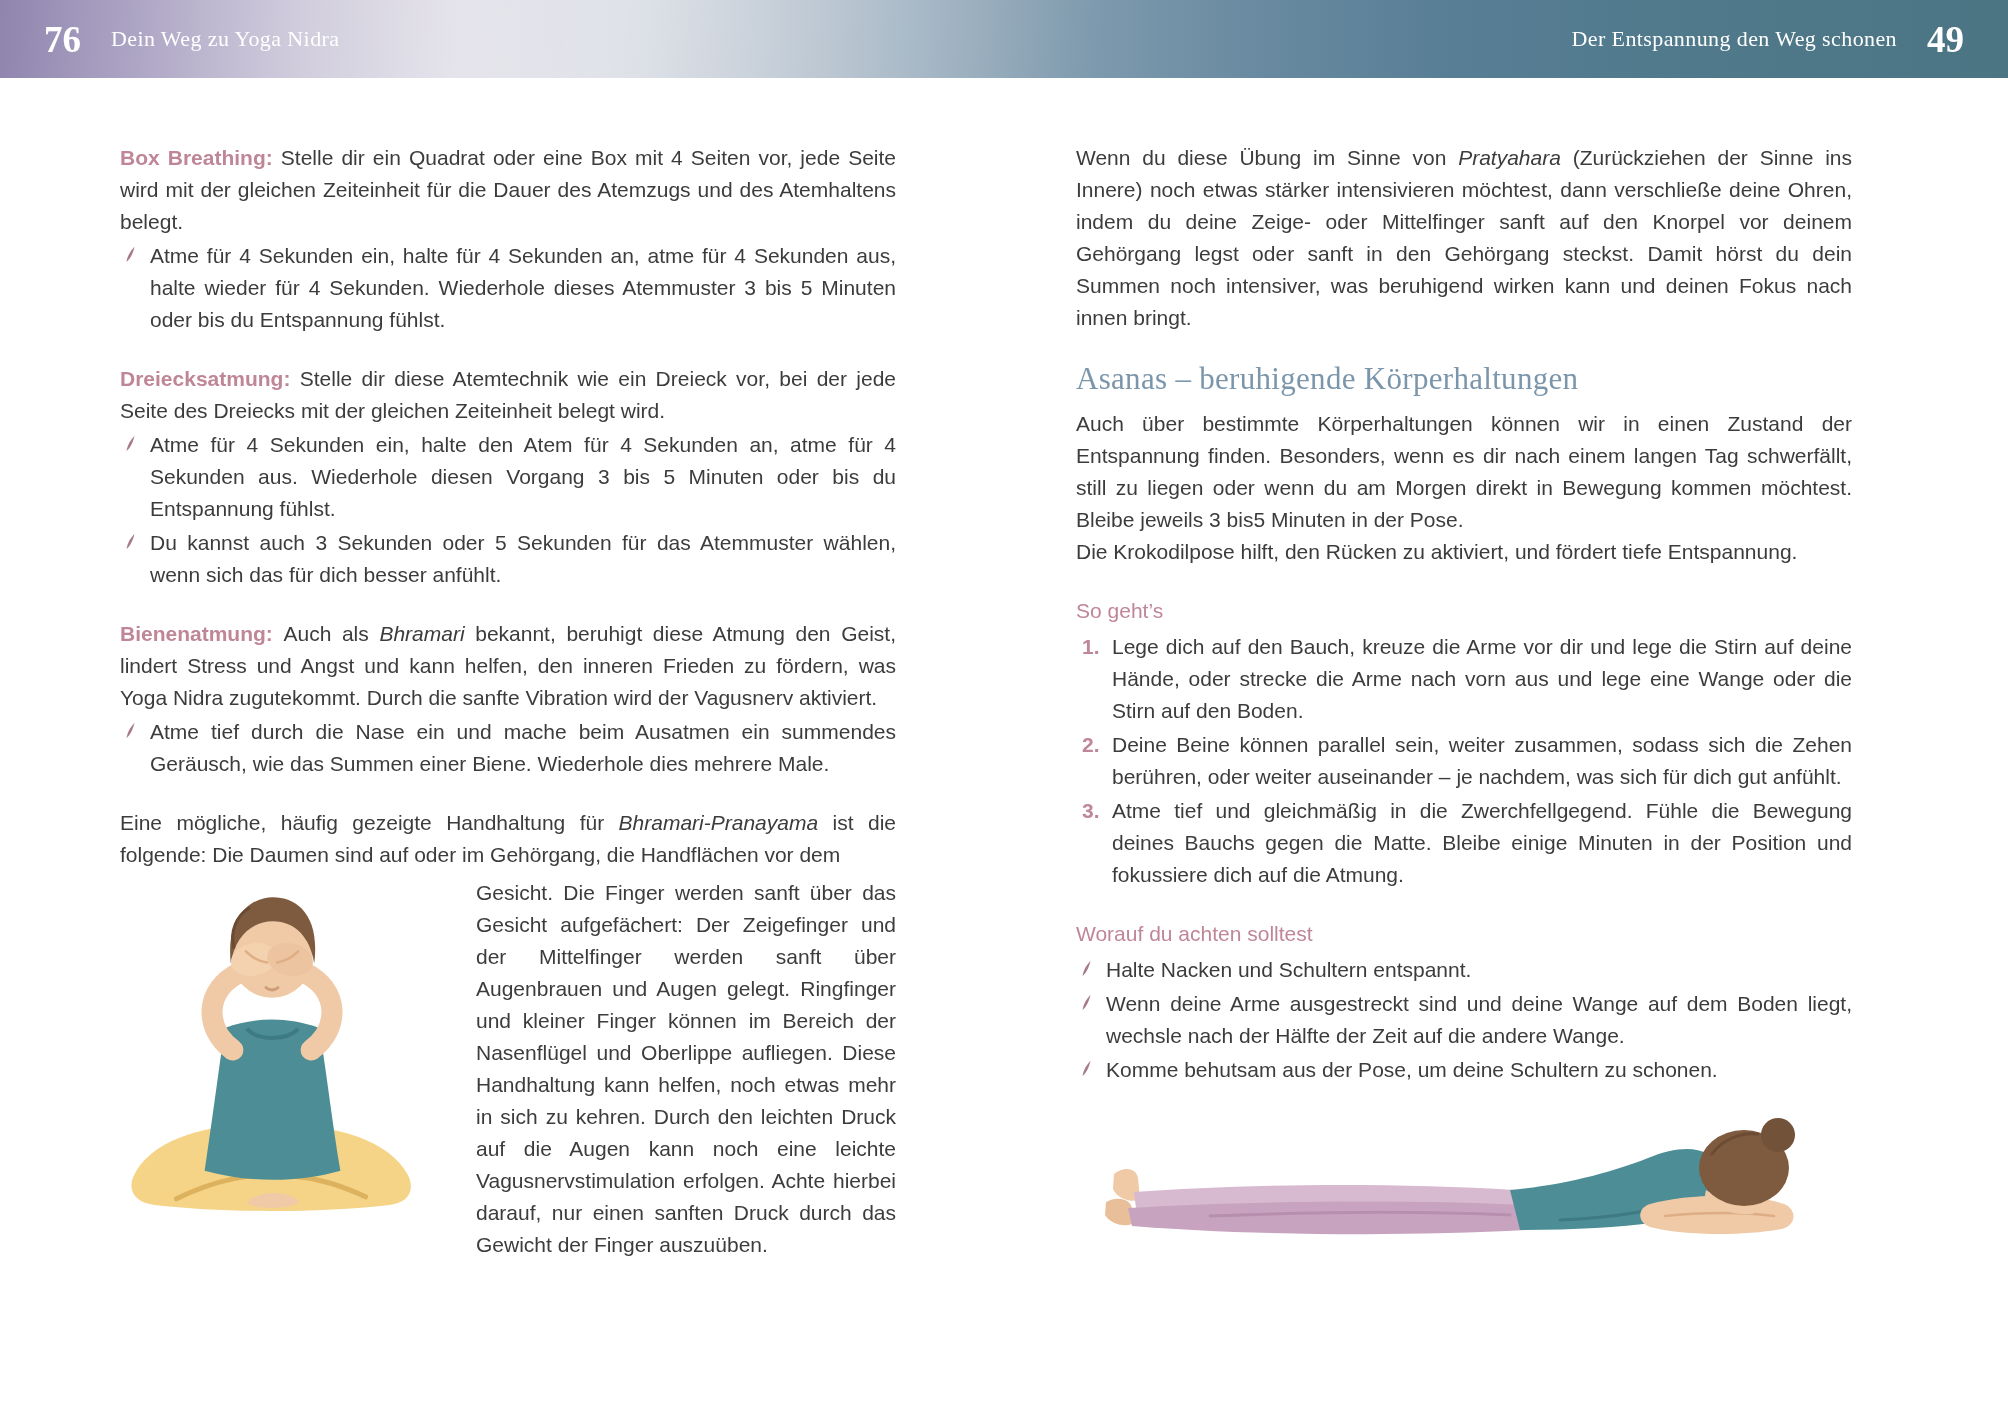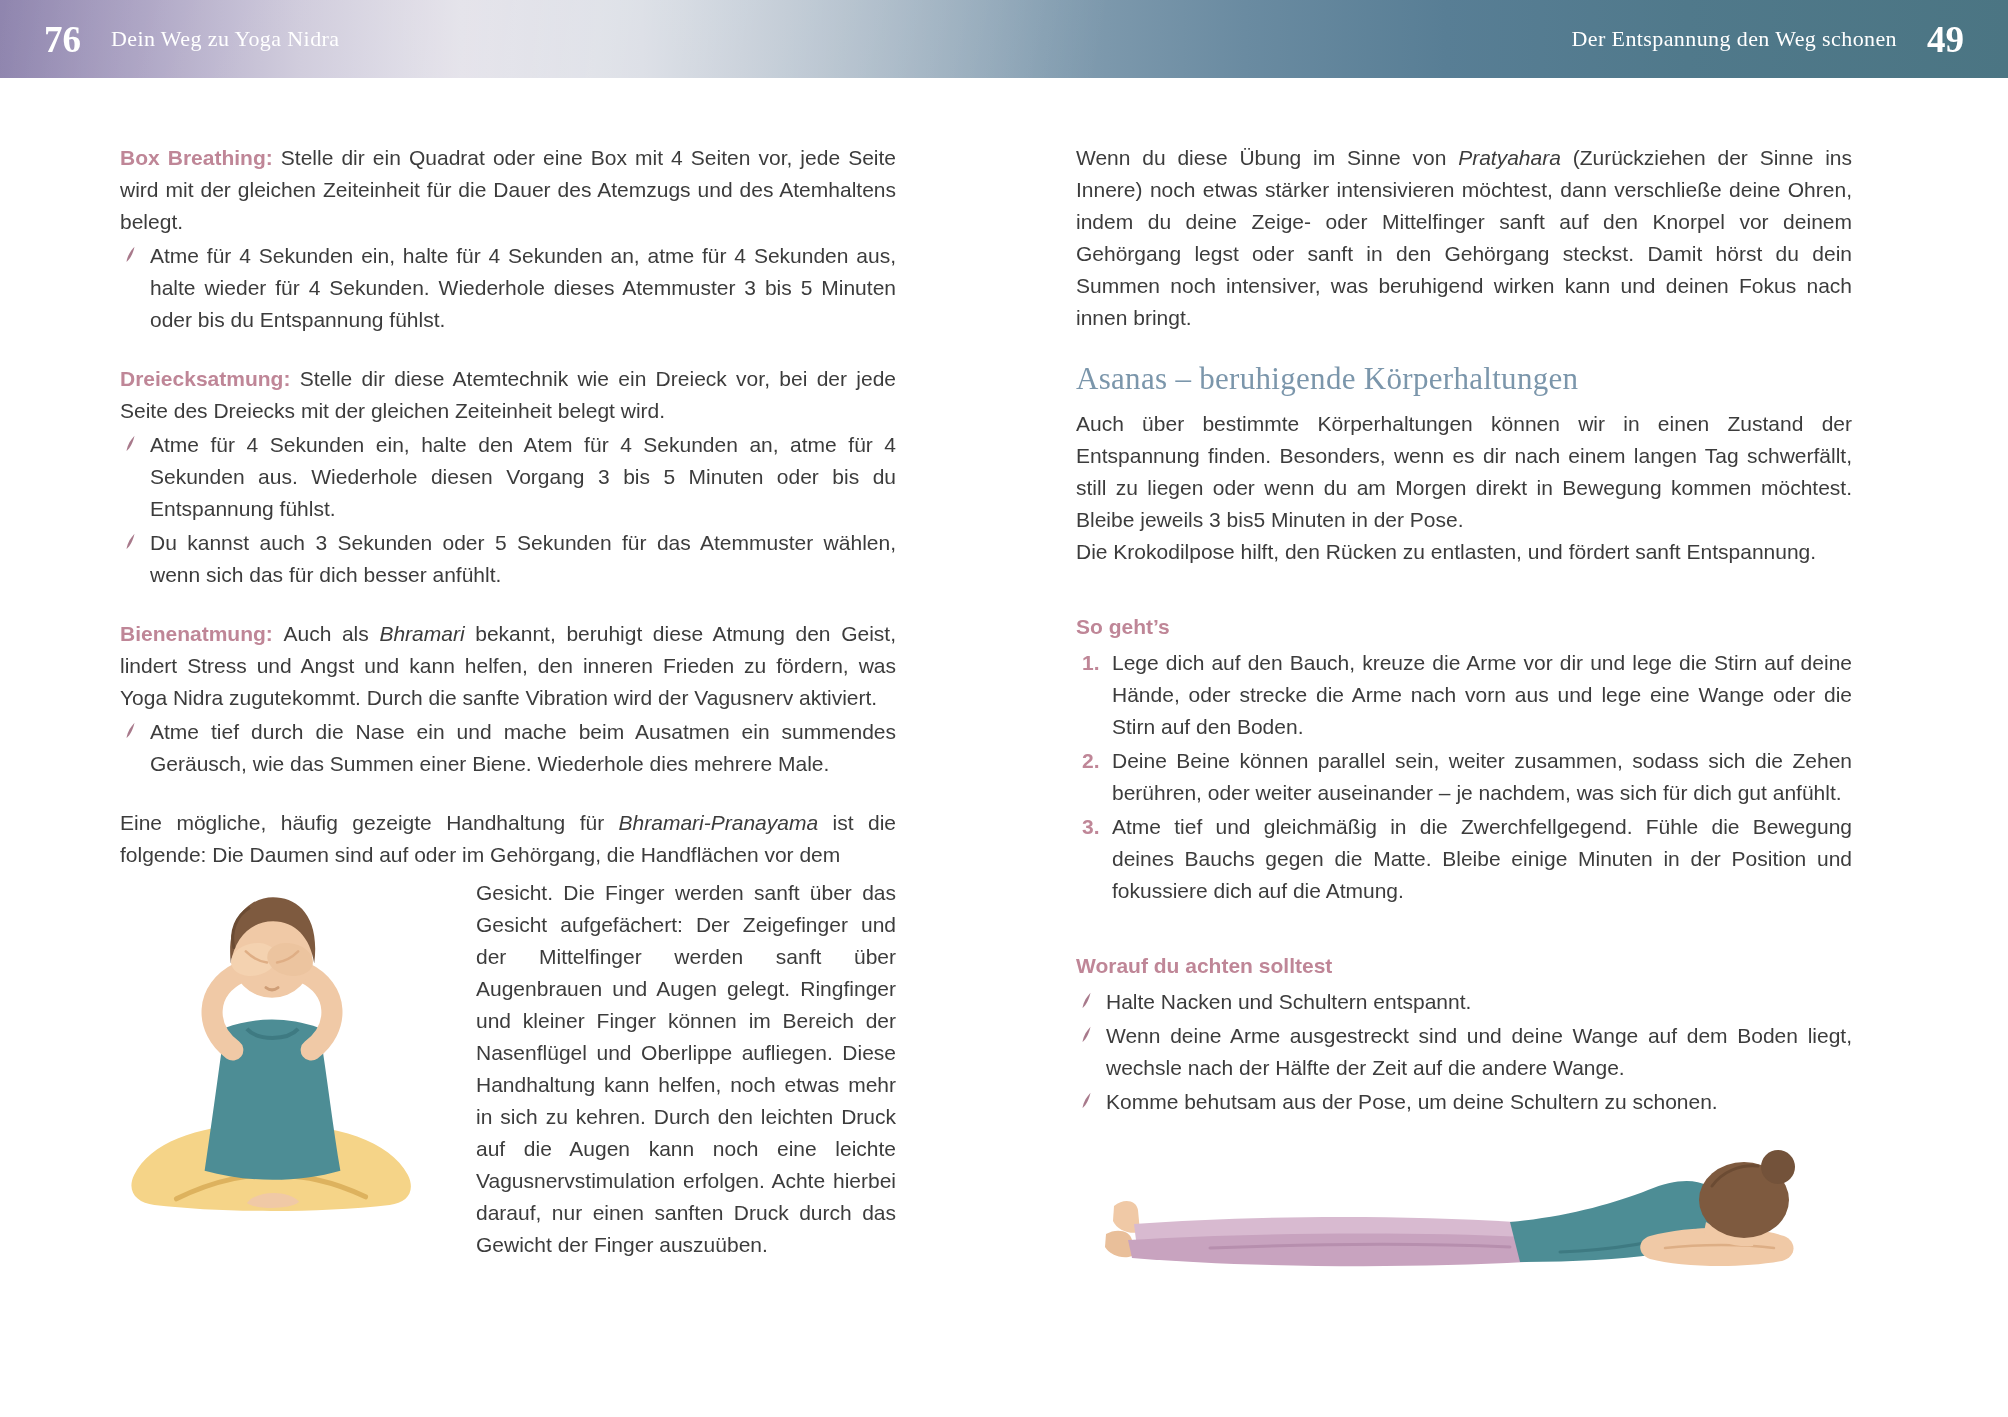--- a/index.html
+++ b/index.html
@@ -62,21 +62,21 @@
     font-size:31px;line-height:38px;font-weight:400;
     color:var(--heading);letter-spacing:0.3px;
     margin-top:26px;margin-bottom:10px;
   }
   h3.makara{
     font-size:30px;line-height:36px;font-weight:400;
     color:var(--makara);margin-top:28px;margin-bottom:8px;letter-spacing:1.5px;
   }
   .mak-word{font-family:"Liberation Serif", serif;font-style:italic;letter-spacing:2px;}
   .mak-rest{font-family:"Liberation Sans", sans-serif;}
-  .label{color:var(--accent);font-weight:700;margin-top:43px;margin-bottom:4px;}
+  .label{color:var(--accent);font-weight:400;margin-top:27px;margin-bottom:4px;}
   
   .handwrap{display:flex;gap:28px;margin-top:6px;}
   .handwrap .illu{flex:0 0 352px;margin-left:-24px;}
   .handwrap .txt{flex:1;text-align:justify;}
   .illu svg{display:block;}
   .illu-right{margin-top:22px;margin-left:14px;width:740px;}
 </style>
 </head>
 <body>
 
@@ -173,21 +173,21 @@
 
   <section class="col col-right">
 
     <p class="para"><span>Wenn du diese Übung im Sinne von </span><span class="seg-i">Pratyahara</span><span> (Zurückziehen der Sinne ins Innere) noch etwas stärker intensivieren möchtest, dann verschließe deine Ohren, indem du deine Zeige- oder Mittelfinger sanft auf den Knorpel vor deinem Gehörgang legst oder sanft in den Gehörgang steckst. Damit hörst du dein Summen noch intensiver, was beruhigend wirken kann und deinen Fokus nach innen bringt.</span></p>
 
     <h2 class="asanas">Asanas – beruhigende Körperhaltungen</h2>
 
     <p class="para"><span>Auch über bestimmte Körperhaltungen können wir in einen Zustand der Entspannung finden. Besonders, wenn es dir nach einem langen Tag schwerfällt, still zu liegen oder wenn du am Morgen direkt in Bewegung kommen möchtest. Bleibe jeweils 3 bis5 Minuten in der Pose.</span></p>
 
 
-    <p class="para"><span>Die Krokodilpose hilft, den Rücken zu entlasten, und fördert sanft Entspannung.</span></p>
+    <p class="para"><span>Die Krokodilpose hilft, den Rücken zu aktiviert, und fördert tiefe Entspannung.</span></p>
 
     <p class="label">So geht’s</p>
 
     <div class="step">
       <span class="stepnum">1.</span>
       <span class="steptxt"><span>Lege dich auf den Bauch, kreuze die Arme vor dir und lege die Stirn auf deine Hände, oder strecke die Arme nach vorn aus und lege eine Wange oder die Stirn auf den Boden.</span></span>
     </div>
     <div class="step">
       <span class="stepnum">2.</span>
       <span class="steptxt"><span>Deine Beine können parallel sein, weiter zusammen, sodass sich die Zehen berühren, oder weiter auseinander – je nachdem, was sich für dich gut anfühlt.</span></span>

